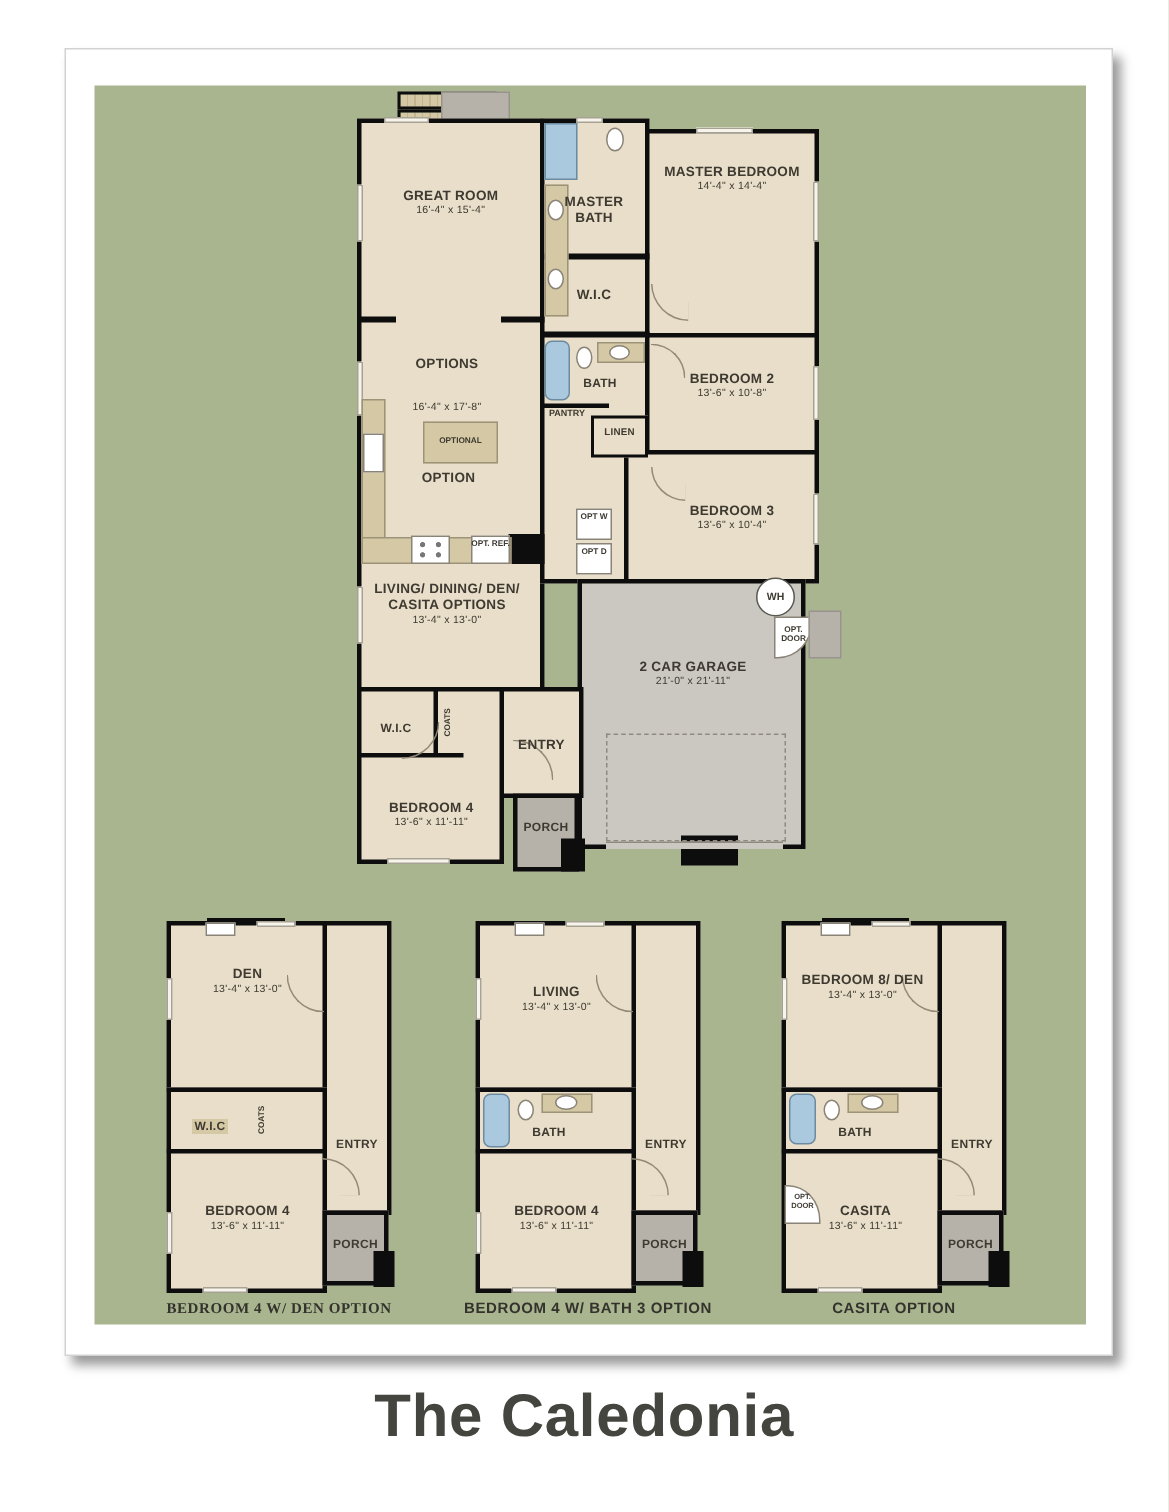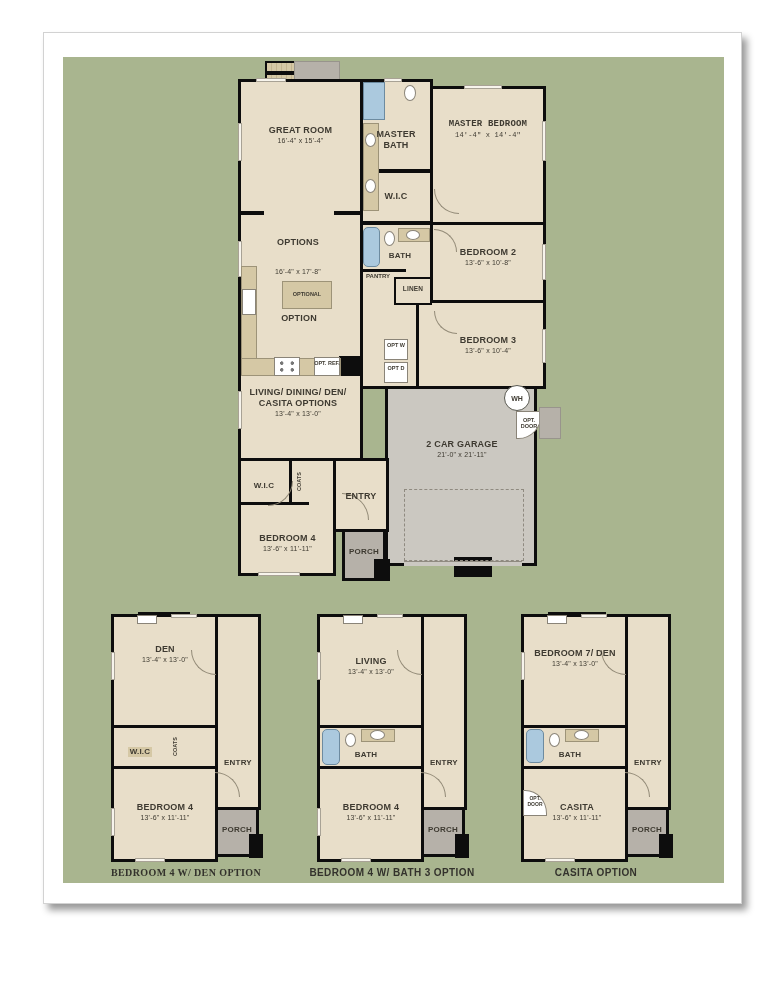--- a/index.html
+++ b/index.html
@@ -134,21 +134,21 @@
         <div class="abs arcq" style="left:104px;top:432px;width:26px;height:26px;border-radius:0 100% 0 0;border-left:none;border-bottom:none;"></div>
         <div class="abs arcq" style="left:30px;top:420px;width:24px;height:24px;border-radius:0 0 100% 0;border-top:none;border-left:none;"></div>
 
         <div class="rl" style="left:5px;top:64px;width:115px;">
           <div class="lbl">GREAT ROOM</div>
           <div class="dim">16'-4" x 15'-4"</div>
         </div>
         <div class="rl" style="left:126px;top:68px;width:64px;">
           <div class="lbl">MASTER BATH</div>
         </div>
-        <div class="rl" style="left:200px;top:58px;width:100px;font-family:Liberation Mono, monospace;">
+        <div class="rl" style="left:200px;top:48px;width:100px;">
           <div class="lbl">MASTER BEDROOM</div>
           <div class="dim">14'-4" x 14'-4"</div>
         </div>
         <div class="rl" style="left:130px;top:130px;width:56px;">
           <div class="lbl">W.I.C</div>
         </div>
         <div class="rl" style="left:10px;top:176px;width:100px;">
           <div class="lbl">OPTIONS</div>
         </div>
         <div class="rl" style="left:10px;top:206px;width:100px;">
@@ -283,21 +283,21 @@
         <div class="hatch" style="left:3px;top:156px;width:58px;height:12px;"></div>
         <div class="tub" style="left:5px;top:117px;width:18px;height:34px;"></div>
         <div class="fix oval" style="left:28px;top:121px;width:11px;height:14px;"></div>
         <div class="counter" style="left:44px;top:117px;width:34px;height:13px;"></div>
         <div class="fix oval" style="left:53px;top:118px;width:15px;height:10px;"></div>
         <div class="fix" style="left:2px;top:178px;width:24px;height:26px;border-radius:0 90% 0 0;"></div>
         <div class="rl tiny" style="left:2px;top:184px;width:24px;font-size:5px;">OPT. DOOR</div>
         <div class="abs arcq" style="left:80px;top:38px;width:24px;height:24px;border-radius:0 0 0 100%;border-top:none;border-right:none;"></div>
         <div class="abs arcq" style="left:104px;top:160px;width:24px;height:24px;border-radius:0 100% 0 0;border-left:none;border-bottom:none;"></div>
         <div class="rl" style="left:4px;top:36px;width:100px;">
-          <div class="lbl">BEDROOM 7/ DEN</div>
+          <div class="lbl">BEDROOM 8/ DEN</div>
           <div class="dim">13'-4" x 13'-0"</div>
         </div>
         <div class="rl" style="left:24px;top:138px;width:50px;">
           <div class="lbl" style="font-size:8px;">BATH</div>
         </div>
         <div class="rl" style="left:104px;top:146px;width:46px;">
           <div class="lbl" style="font-size:8px;">ENTRY</div>
         </div>
         <div class="rl" style="left:16px;top:190px;width:80px;">
           <div class="lbl">CASITA</div>
@@ -305,13 +305,14 @@
         </div>
         <div class="rl" style="left:104px;top:213px;width:44px;">
           <div class="lbl" style="font-size:8px;">PORCH</div>
         </div>
         <div class="caption" style="left:0;top:255px;width:150px;">CASITA OPTION</div>
       </div>
 
     </div>
   </div>
 
+  <div class="title">The Caledonia</div>
 </div>
 
 </body></html>

